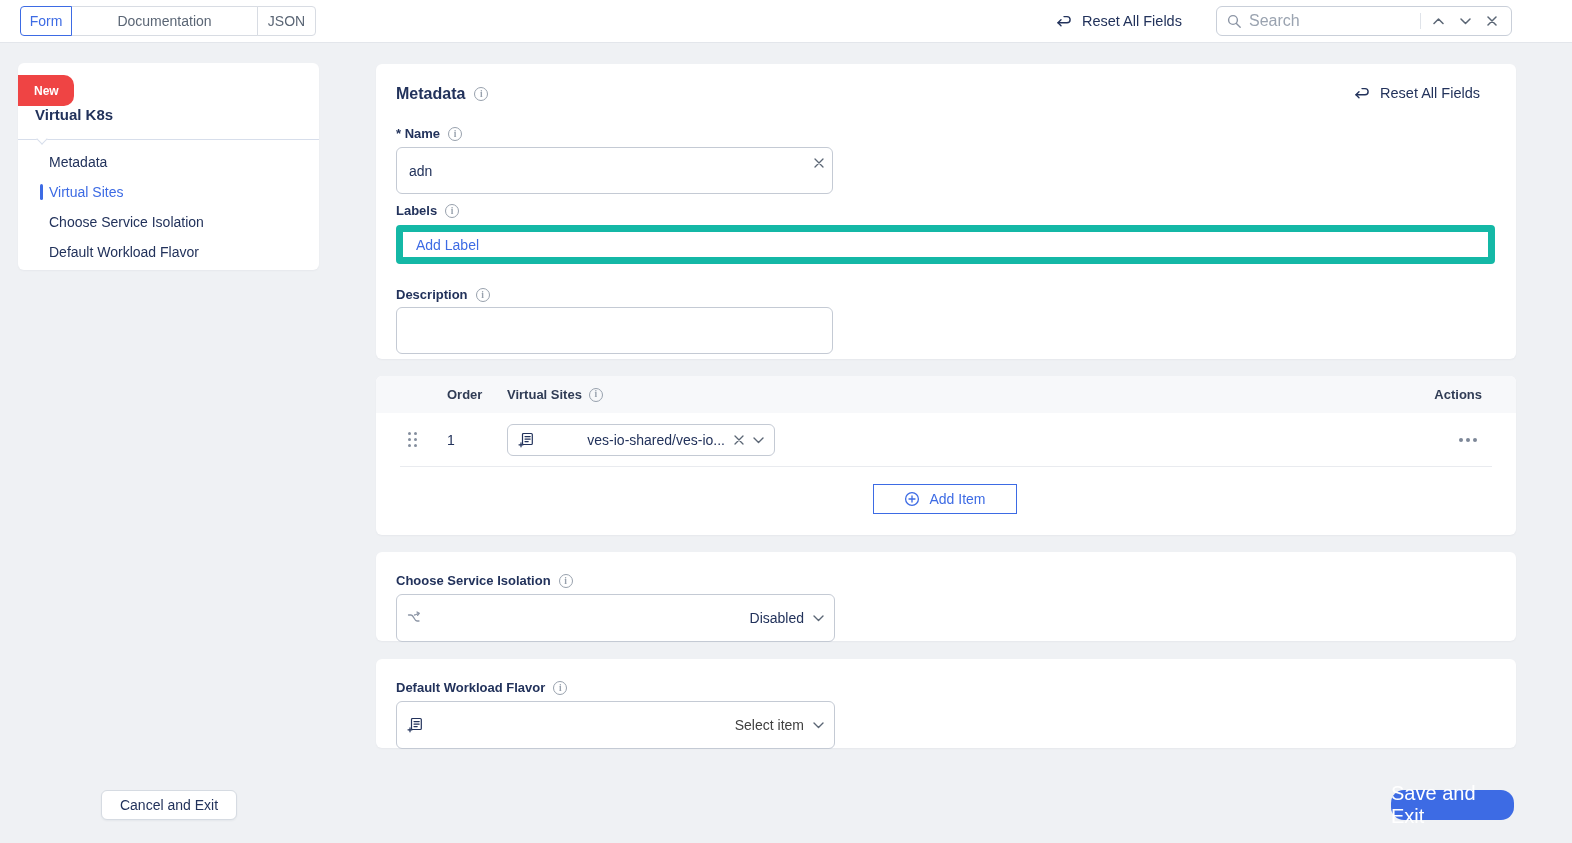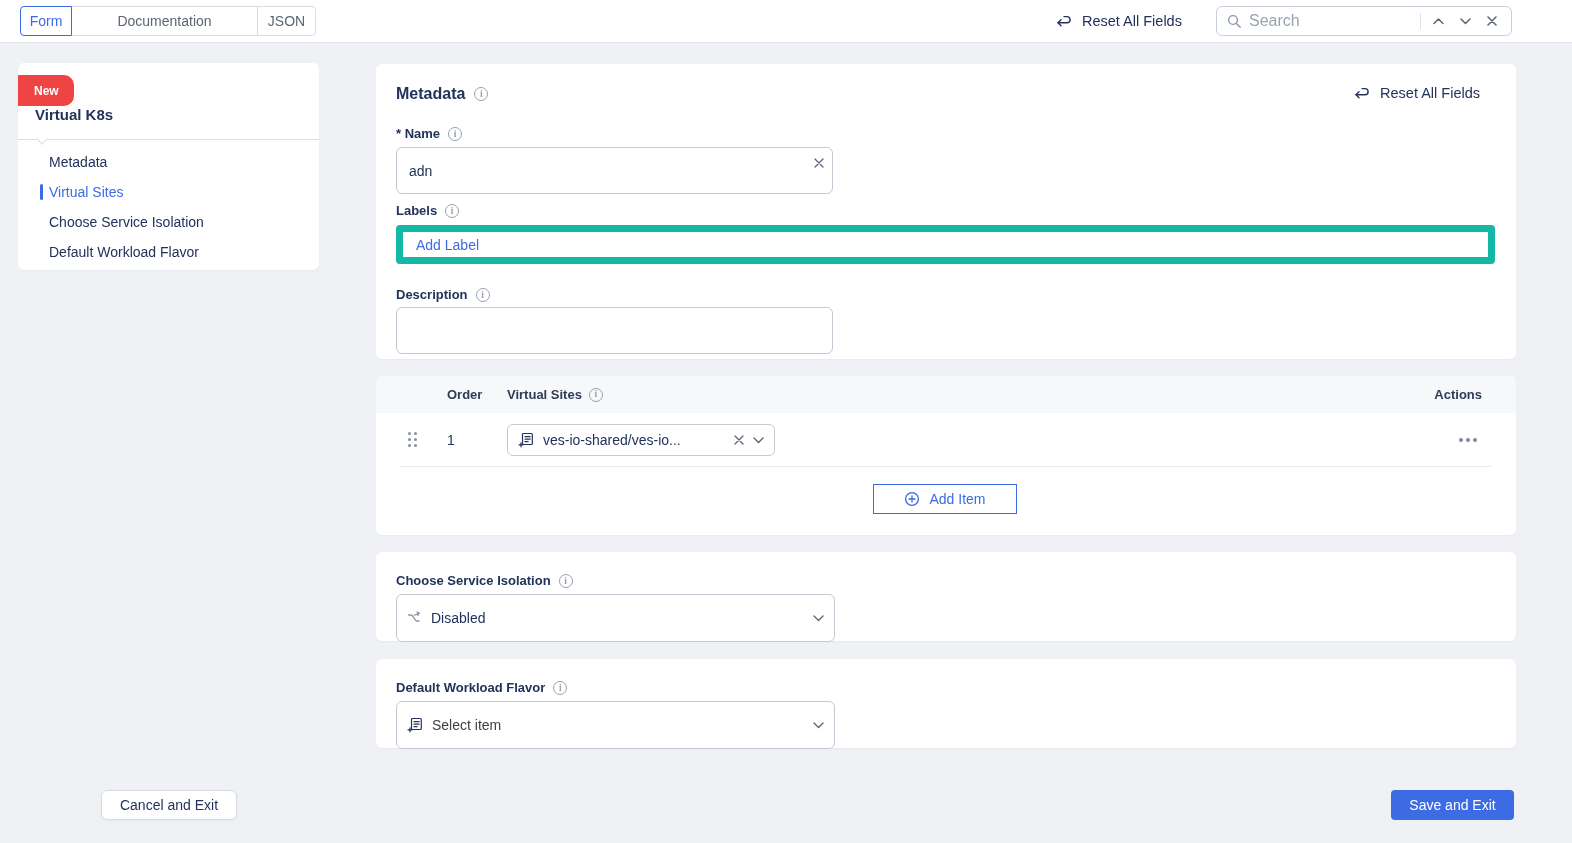--- a/index.html
+++ b/index.html
@@ -127,21 +127,21 @@
   .drag-handle span { width:3px; height:3px; border-radius:50%; background:#848e9e; }
   .cell-order { position:absolute; left:71px; top:0; height:54px; display:flex; align-items:center; font-size:14px; color:#22325b; }
   .ellipsis-btn { position:absolute; right:36px; top:22px; display:flex; gap:3px; cursor:pointer; padding:3px; }
   .ellipsis-btn span { width:4px; height:4px; border-radius:50%; background:#7d8798; }
 
   .select {
     border:1px solid #c4cad4; border-radius:6px; background:#fff;
     display:flex; align-items:center; padding:0 10px; gap:9px;
     font-size:14px; color:#22325b; cursor:pointer;
   }
-  .select .lbl { flex:1; white-space:nowrap; overflow:hidden; }
+  .select .lbl { flex:1; white-space:nowrap; overflow:hidden;text-align:right; }
   .select .lbl.placeholder { color:#404040; }
   .select-sites { position:absolute; left:131px; top:11px; width:268px; height:32px; }
   .select-wide { position:absolute; left:20px; top:42px; width:439px; height:48px; }
 
   .add-item-btn {
     position:absolute; left:497px; top:108px; width:144px; height:30px;
     border:1px solid #3d6be4; border-radius:0; background:#fff;
     color:#3d6be4; font-size:14px; display:flex; align-items:center; justify-content:center;
     gap:9px; cursor:pointer;
   }
@@ -156,22 +156,22 @@
 
   
   .btn-cancel {
     position:absolute; left:101px; top:790px; width:136px; height:30px;
     background:#fff; border:1px solid #d6dbe2; border-radius:6px;
     color:#22325b; font-size:14px; display:flex; align-items:center; justify-content:center;
     cursor:pointer; box-shadow:0 1px 2px rgba(20,30,60,.05);
   }
   .btn-save {
     position:absolute; left:1391px; top:790px; width:123px; height:30px;
-    background:#3d6be4; border:none; border-radius:4px;
-    color:#fff; font-size:14px; display:flex; align-items:center; justify-content:center;
+    background:#3d6be4; border:none; border-radius:13px;
+    color:#fff; font-size:20px; display:flex; align-items:center; justify-content:center;
     cursor:pointer;
   }
 </style>
 </head>
 <body>
 
 <div class="topbar">
   <div class="tabgroup">
     <div class="tab tab-form">Form</div>
     <div class="tab tab-doc">Documentation</div>

